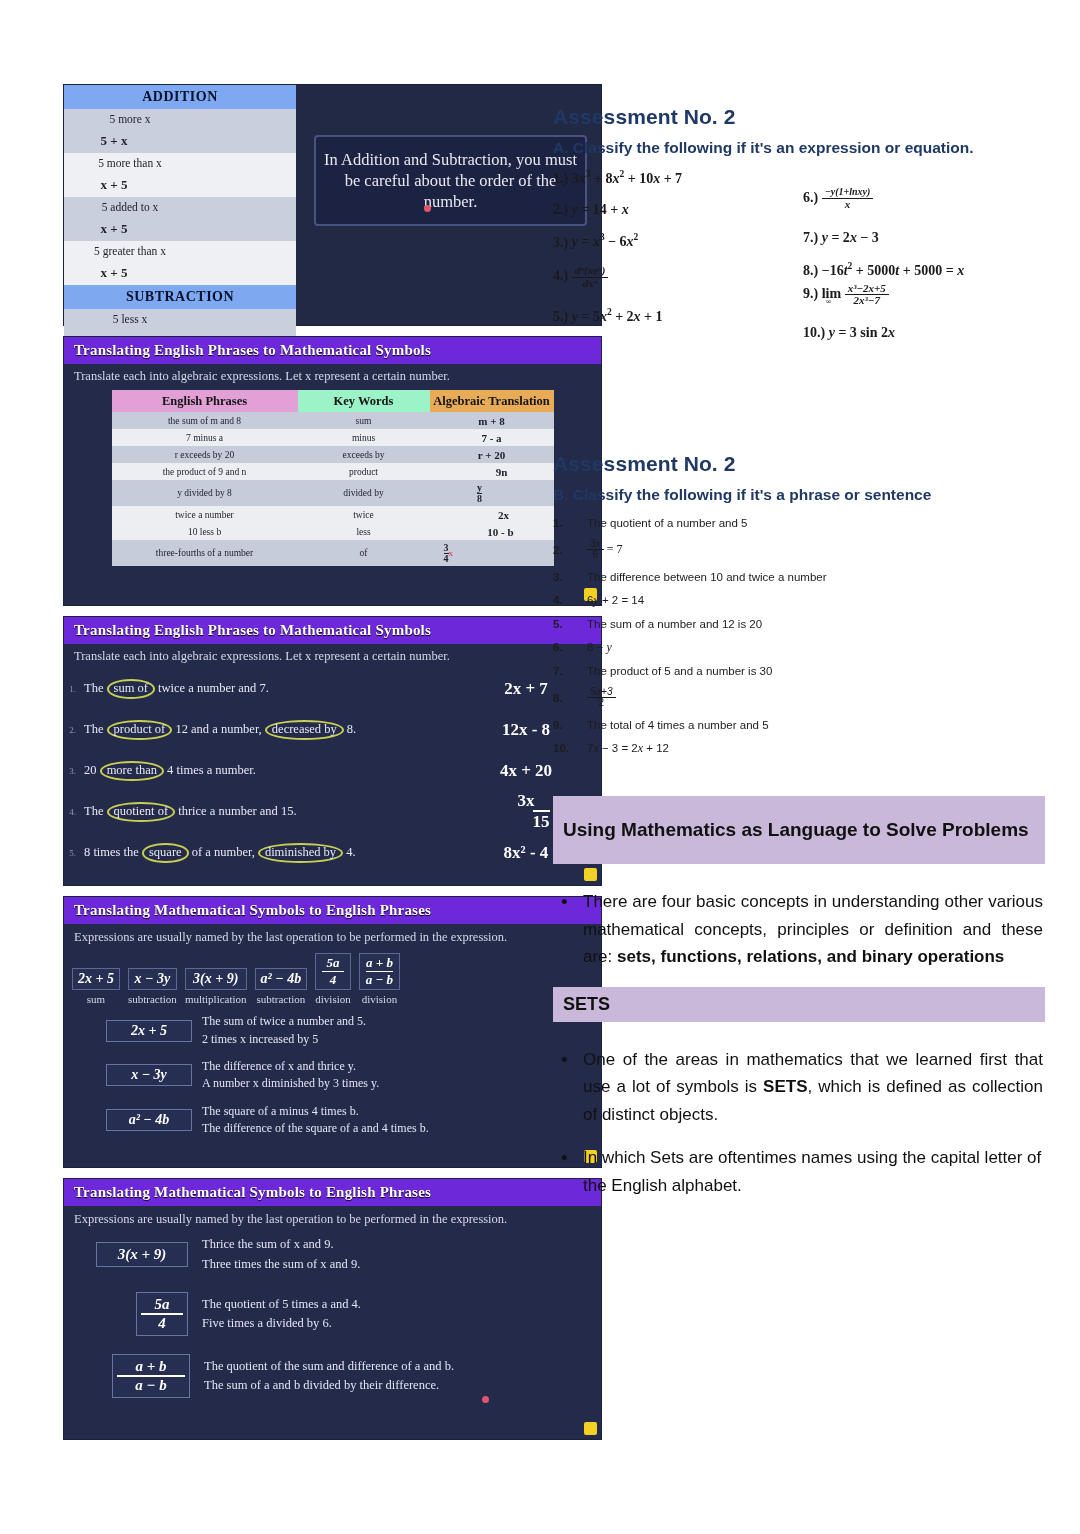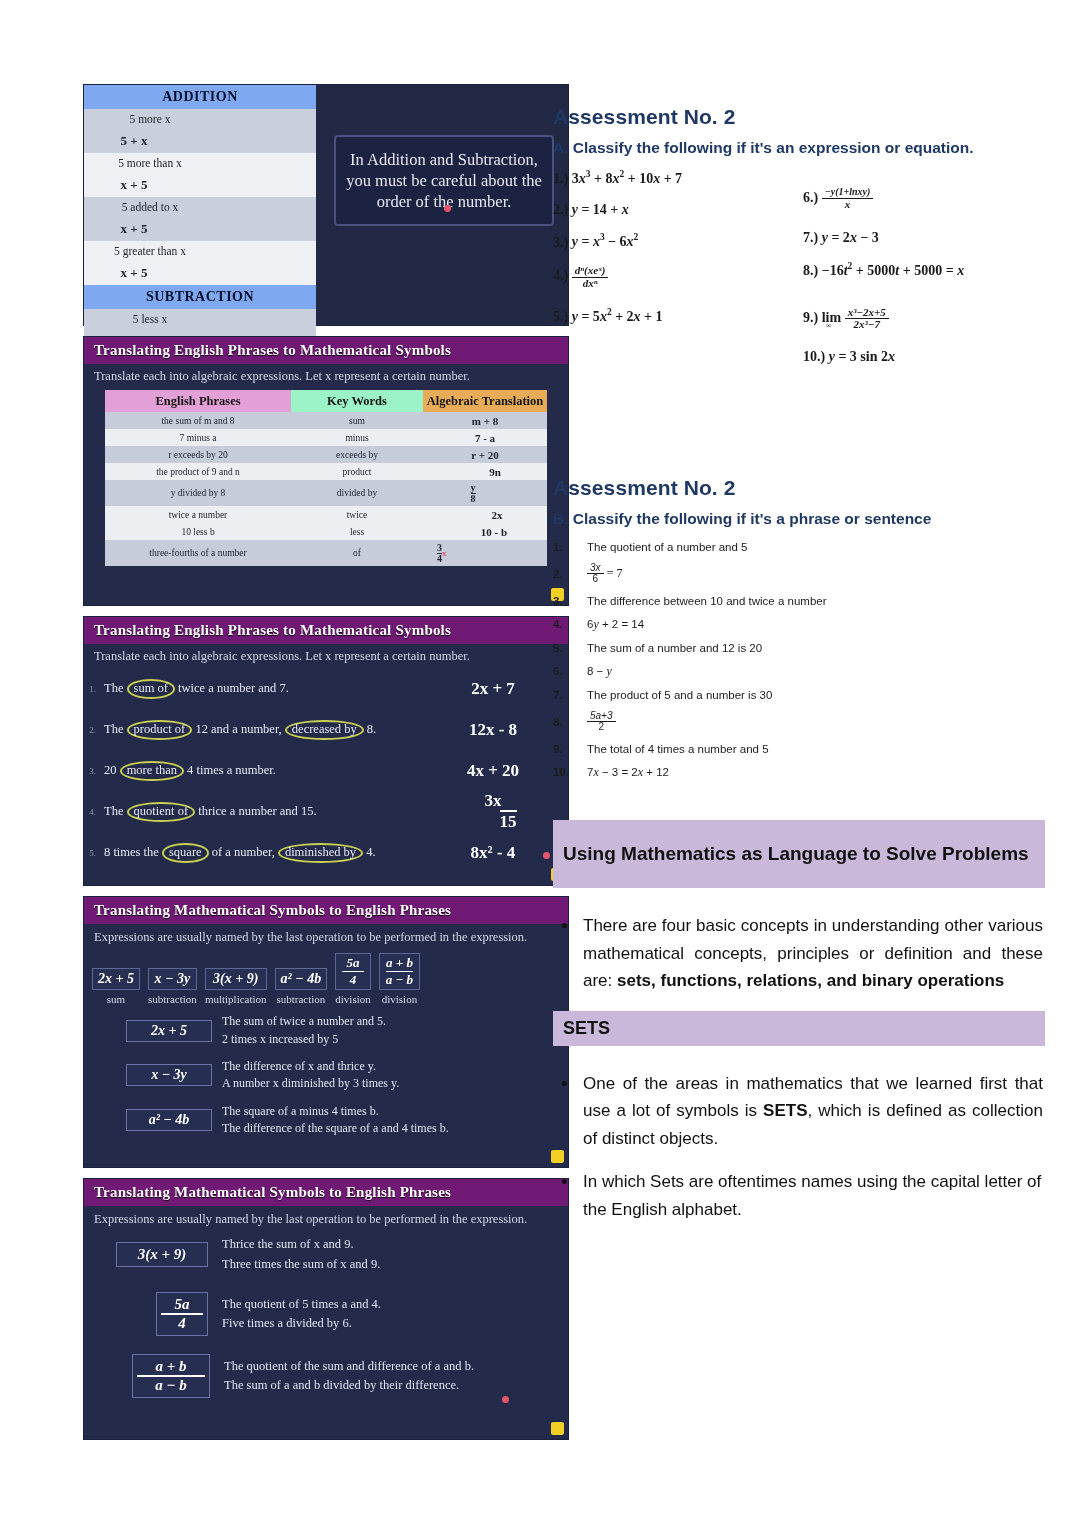--- a/index.html
+++ b/index.html
@@ -6,21 +6,21 @@
   body {
     width: 1080px; height: 1534px;
     background: #ffffff;
     font-family: "Liberation Sans", sans-serif;
     position: relative;
     overflow: hidden;
   }
   .page { position: relative; width: 1080px; height: 1534px; }
 
   
-  .left-col { position: absolute; left: 84px; top: 85px; width: 484px; }
+  .left-col { position: absolute; left: 64px; top: 85px; width: 537px; }
 
   .slide { background: #242a4a; margin-bottom: 12px; position: relative;
            box-shadow: 0 0 0 1px #1b2140; }
 
   
   .s1 { height: 240px; display: flex; }
   .s1-tablewrap { width: 232px; background: #eef0f3; }
   .s1-hdr { background: #7ea9f0; color: #07102c; font-weight: bold;
             font-size: 14px; text-align: center; padding: 4px 0;
             letter-spacing: .5px; font-family: "Liberation Serif", serif; }
@@ -34,21 +34,21 @@
   .s1-right { flex: 1; position: relative; background: #222945; }
   .s1-note { position: absolute; left: 18px; top: 50px; right: 14px;
              border: 2px solid #4a5380; border-radius: 4px;
              background: #1c2342; color: #e9e9f2;
              font-family: "Liberation Serif", serif; font-size: 16.5px;
              line-height: 1.28; text-align: center; padding: 12px 6px; }
   .reddot { position: absolute; width: 7px; height: 7px; border-radius: 50%;
             background: #e2556b; }
 
   
-  .sl-title { background: #701a75; color: #ffffff; font-weight: bold;
+  .sl-title { background: #6d28d9; color: #ffffff; font-weight: bold;
               font-family: "Liberation Serif", serif; font-size: 15px;
               padding: 5px 10px; letter-spacing: .2px;
               text-shadow: 0 1px 1px #000; white-space: nowrap; overflow: hidden; }
   .sl-sub { color: #d5d9e8; font-family: "Liberation Serif", serif;
             font-size: 12.5px; padding: 5px 10px 2px 10px; white-space: nowrap;
             overflow: hidden; }
 
   
   .s2 { height: 268px; }
   .t2 { width: 442px; margin: 4px auto 0 auto; border-collapse: collapse;
@@ -432,21 +432,21 @@
           <div class="q"><span>5.)</span> <span><i>y</i> = 5<i>x</i><sup>2</sup> + 2<i>x</i> + 1</span></div>
         </div>
         <div class="qcol-r">
           <div class="q" style="margin-bottom:20px"><span>6.)</span>
             <span class="fr">
               <span class="n" style="font-style:italic;font-size:10px">−y(1+lnxy)</span>
               <span class="d" style="font-style:italic">x</span>
             </span>
           </div>
           <div class="q"><span>7.)</span> <span><i>y</i> = 2<i>x</i> − 3</span></div>
-          <div class="q" style="margin-bottom:28px"><span>8.)</span> <span>−16<i>t</i><sup>2</sup> + 5000<i>t</i> + 5000 = <i>x</i></span></div>
+          <div class="q" style="margin-bottom:4px"><span>8.)</span> <span>−16<i>t</i><sup>2</sup> + 5000<i>t</i> + 5000 = <i>x</i></span></div>
           <div class="q" style="margin-bottom:18px"><span>9.)</span>
             <span style="position:relative;display:inline-block">
               <span>lim</span>
               <span style="position:absolute;left:4px;top:11px;font-size:8px;font-weight:normal">∞</span>
             </span>
             <span class="fr">
               <span class="n" style="font-style:italic">x³−2x+5</span>
               <span class="d" style="font-style:italic">2x³−7</span>
             </span>
           </div>

